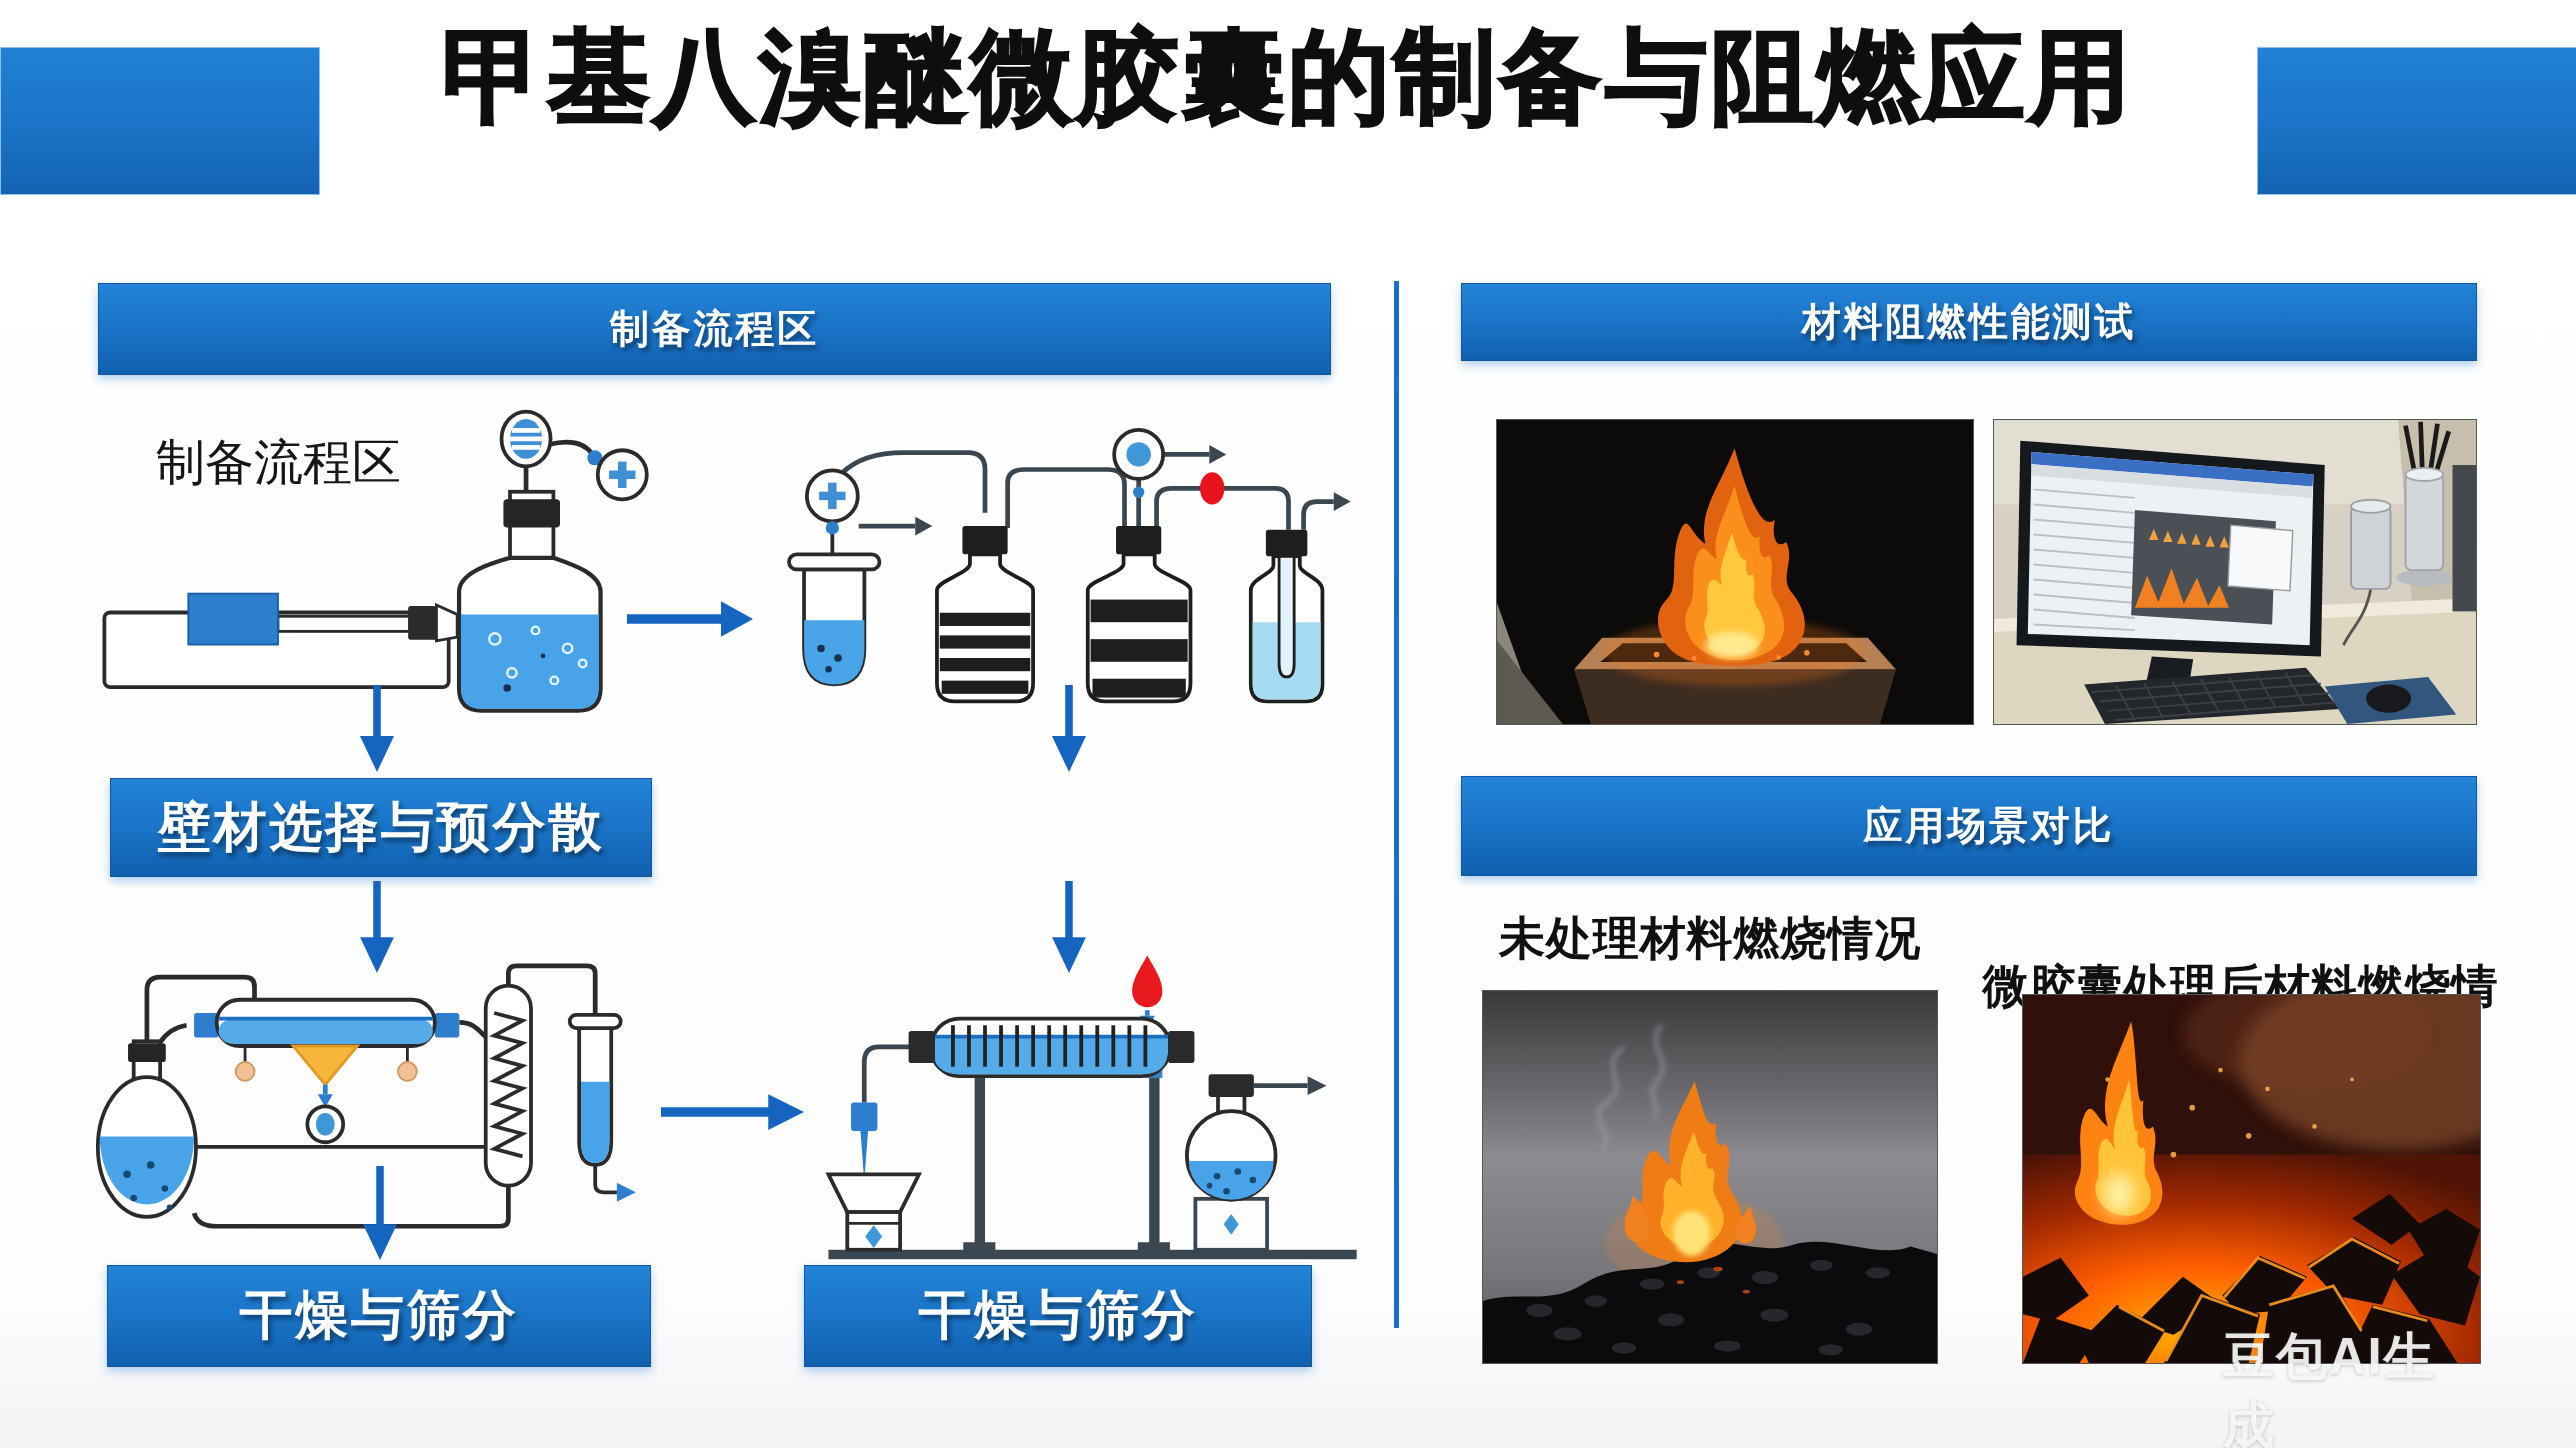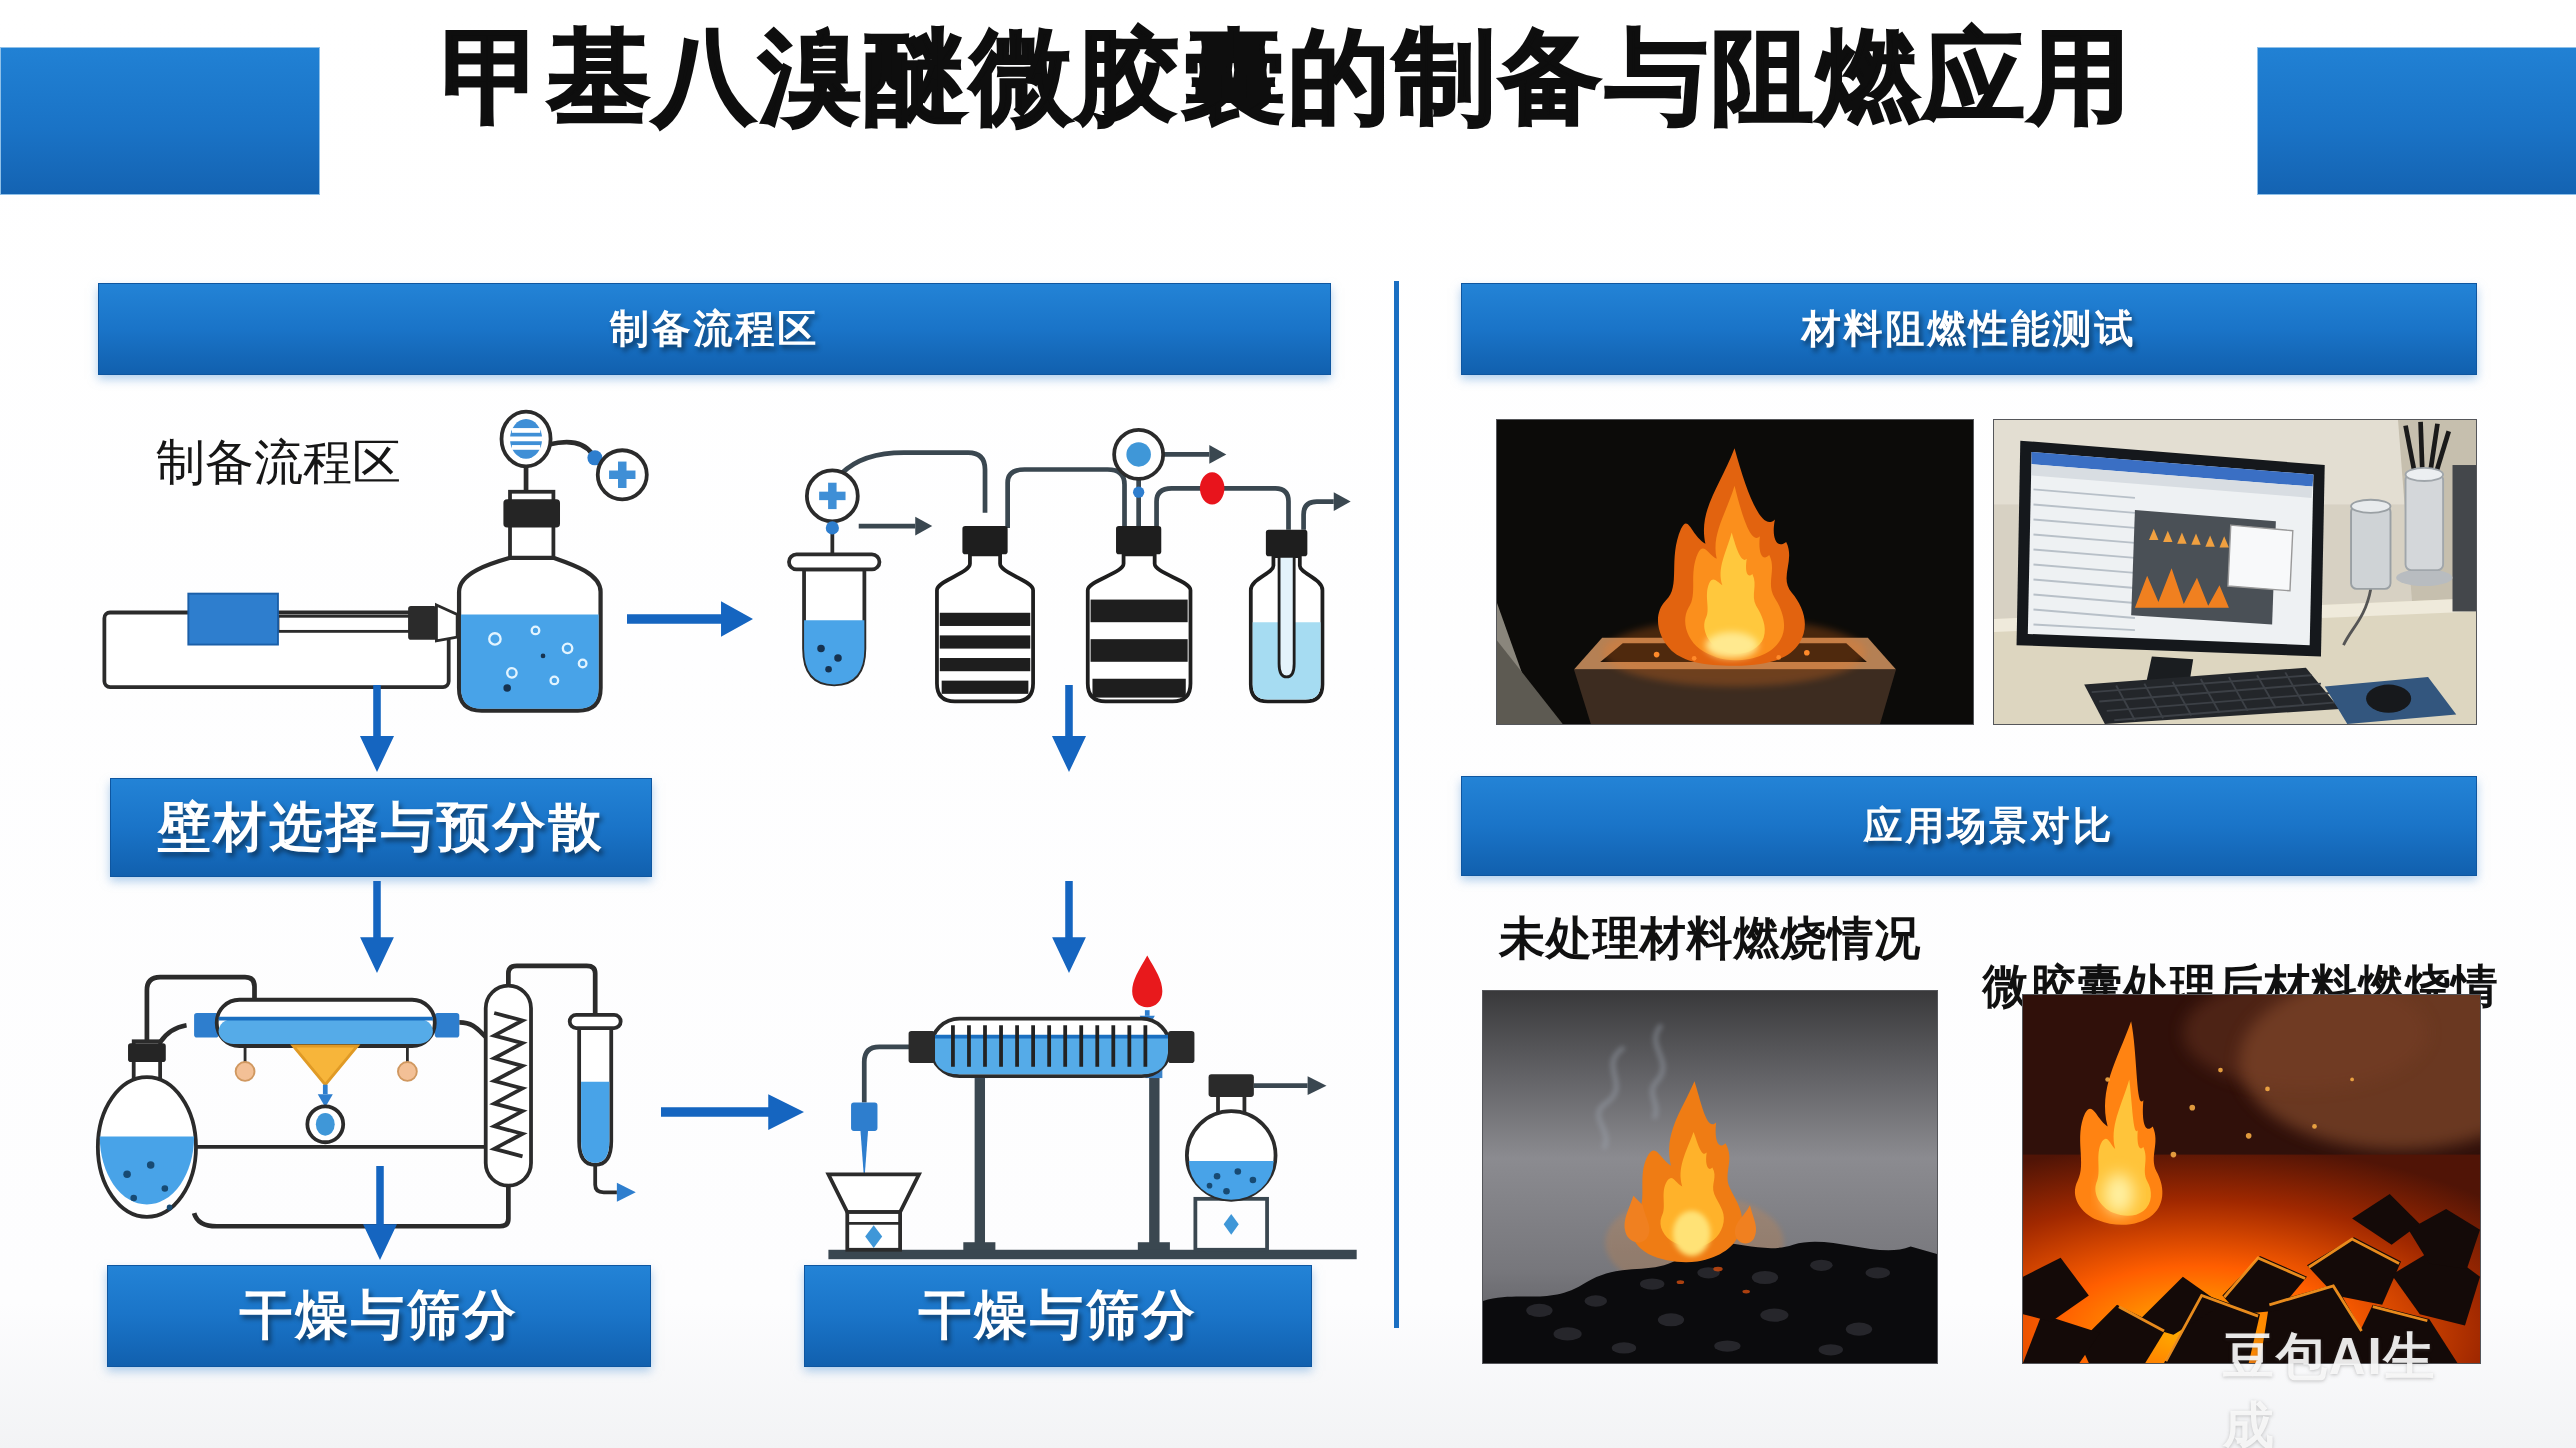--- a/index.html
+++ b/index.html
@@ -294,21 +294,21 @@
   </svg>
   <svg class="art" style="left:361px;top:1166px;" width="38" height="94" viewBox="0 0 40 100">
     <path d="M16,0 L24,0 L24,62 L38,62 L20,100 L2,62 L16,62 Z" fill="#1565c0"></path>
   </svg>
 
   <div class="bar bar-step" style="left:107px;top:1265px;width:544px;height:102px;">干燥与筛分</div>
   <div class="bar bar-step" style="left:804px;top:1265px;width:508px;height:102px;">干燥与筛分</div>
 
   <div class="divider"></div>
 
-  <div class="bar bar-header" style="left:1461px;top:283px;width:1016px;height:92px;">材料阻燃性能测试</div>
+  <div class="bar bar-header" style="left:1461px;top:283px;width:1016px;height:78px;">材料阻燃性能测试</div>
 
   <div class="photo" style="left:1496px;top:419px;width:478px;height:306px;">
     <svg viewBox="0 0 507 324" preserveAspectRatio="none">
       <defs>
         <filter id="b1" x="-40%" y="-40%" width="180%" height="180%">
             <feGaussianBlur stdDeviation="4"></feGaussianBlur>
           </filter>
       </defs>
       <rect width="507" height="324" fill="#0c0b09"></rect>
       <polygon points="0,195 46,324 0,324" fill="#8a867c"></polygon>

